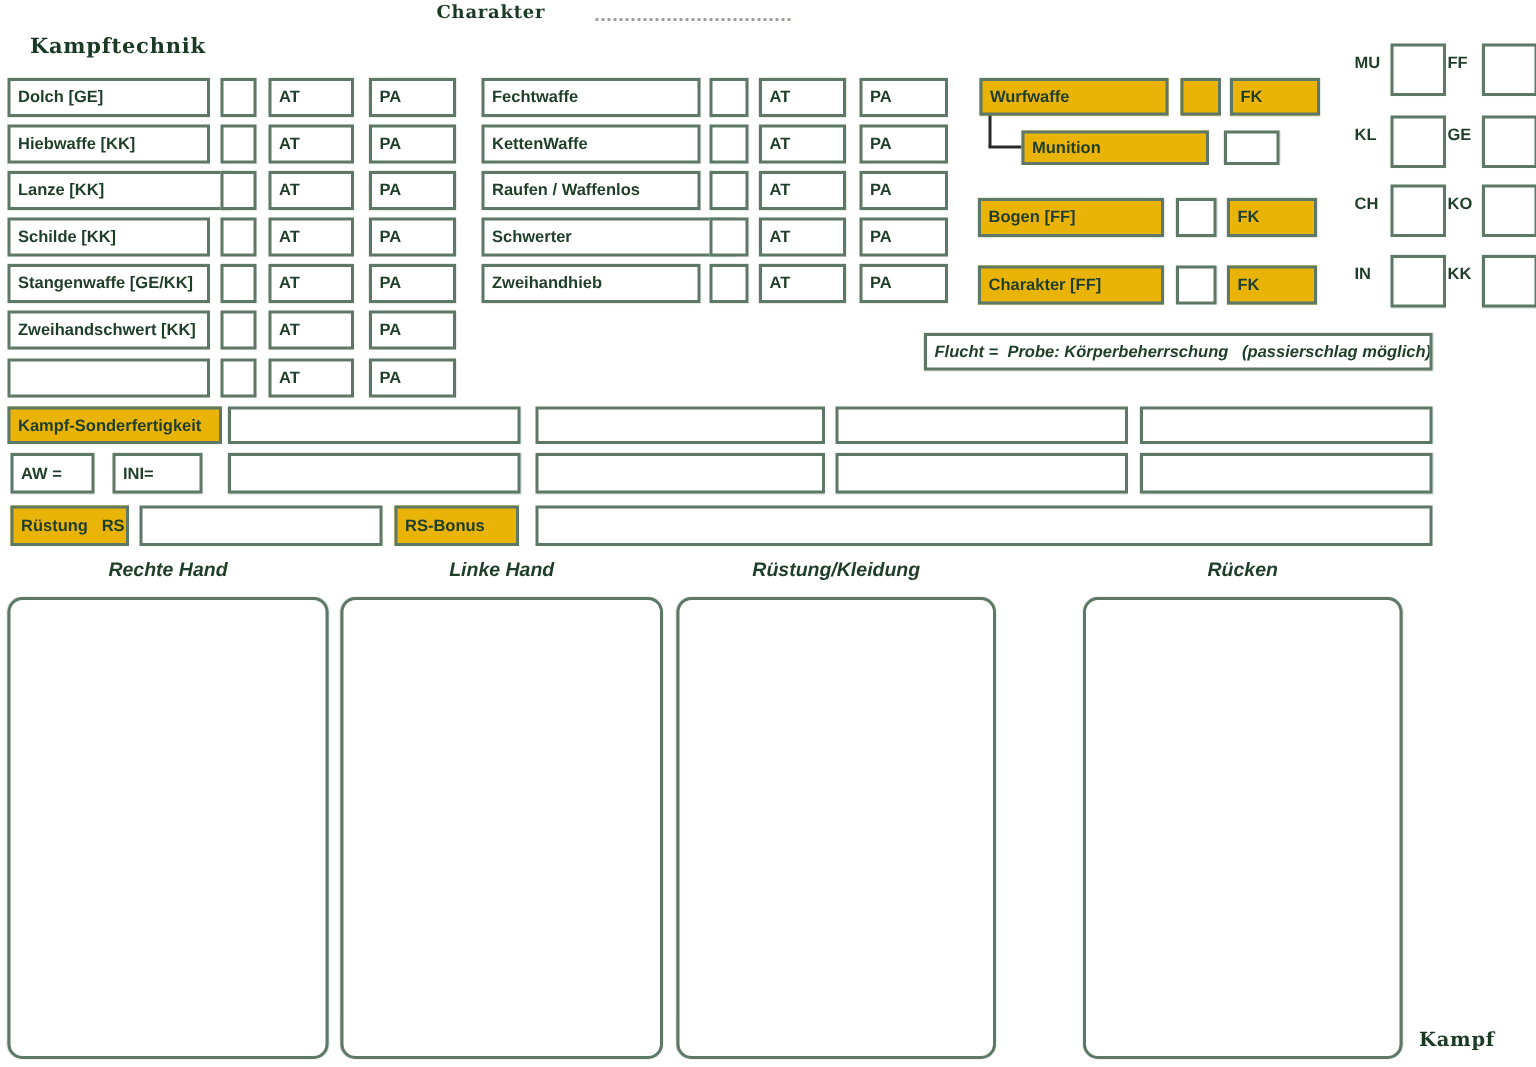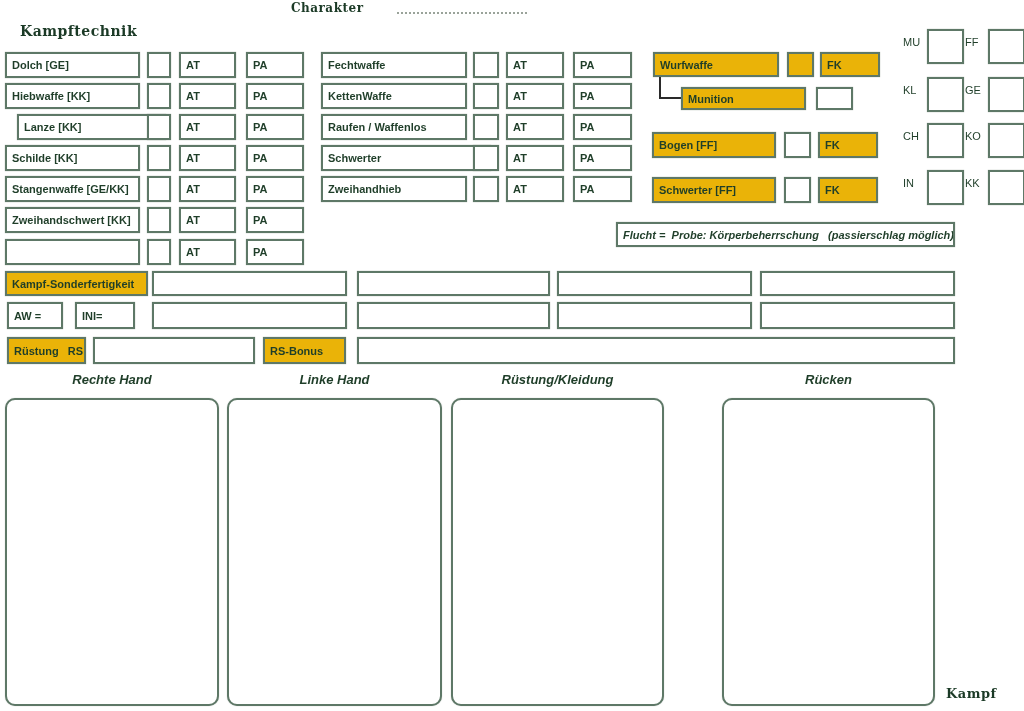--- a/index.html
+++ b/index.html
@@ -8,21 +8,21 @@
   .box { position:absolute; box-sizing:border-box; border:2px solid #5e7867; background:#ffffff;
          display:flex; align-items:center; padding-left:5px; font-weight:bold; font-size:11px;
          color:#1f3e29; box-shadow:0 0 1px rgba(90,110,95,.55); white-space:nowrap; overflow:hidden; }
   .box.gray { background:#eab308; }
   .panel { position:absolute; box-sizing:border-box; border:2px solid #5e7867; border-radius:10px;
            background:#ffffff; box-shadow:0 0 1px rgba(90,110,95,.5); }
   .phead { position:absolute; font-style:italic; font-weight:bold; font-size:13px; color:#1f3e29;
            text-align:center; }
   .serif { position:absolute; font-family:"DejaVu Serif", serif; font-weight:bold; color:#1b3a26;
            letter-spacing:.5px; }
-  .alabel { position:absolute; font-weight:normal; font-size:11px; color:#1f3e29; }
+  .alabel { position:absolute; font-weight:bold; font-size:11px; color:#1f3e29; }
   .note { font-style:italic; }
   .pre { white-space:pre; }
   .dotted { position:absolute; border-bottom:2px dotted #9aa39a; }
   .line { position:absolute; background:#2a2a2a; }
 </style>
 </head>
 <body>
 
 <div class="sheet">
 
@@ -33,21 +33,21 @@
   <div class="box" style="left:5px;top:52px;width:135px;height:26px">Dolch [GE]</div>
   <div class="box" style="left:147px;top:52px;width:24px;height:26px"></div>
   <div class="box" style="left:179px;top:52px;width:57px;height:26px">AT</div>
   <div class="box" style="left:246px;top:52px;width:58px;height:26px">PA</div>
 
   <div class="box" style="left:5px;top:83px;width:135px;height:26px">Hiebwaffe [KK]</div>
   <div class="box" style="left:147px;top:83px;width:24px;height:26px"></div>
   <div class="box" style="left:179px;top:83px;width:57px;height:26px">AT</div>
   <div class="box" style="left:246px;top:83px;width:58px;height:26px">PA</div>
 
-  <div class="box" style="left:17px;top:114px;width:149px;height:26px">Lanze [KK]</div>
+  <div class="box" style="left:5px;top:114px;width:149px;height:26px">Lanze [KK]</div>
   <div class="box" style="left:147px;top:114px;width:24px;height:26px"></div>
   <div class="box" style="left:179px;top:114px;width:57px;height:26px">AT</div>
   <div class="box" style="left:246px;top:114px;width:58px;height:26px">PA</div>
 
   <div class="box" style="left:5px;top:145px;width:135px;height:26px">Schilde [KK]</div>
   <div class="box" style="left:147px;top:145px;width:24px;height:26px"></div>
   <div class="box" style="left:179px;top:145px;width:57px;height:26px">AT</div>
   <div class="box" style="left:246px;top:145px;width:58px;height:26px">PA</div>
 
   <div class="box" style="left:5px;top:176px;width:135px;height:26px">Stangenwaffe [GE/KK]</div>
@@ -97,21 +97,21 @@
   <div class="line" style="left:659px;top:77px;width:2px;height:21px"></div>
   <div class="line" style="left:659px;top:97px;width:22px;height:2px"></div>
 
   <div class="box gray" style="left:681px;top:87px;width:125px;height:23px">Munition</div>
   <div class="box" style="left:816px;top:87px;width:37px;height:23px"></div>
 
   <div class="box gray" style="left:652px;top:132px;width:124px;height:26px">Bogen [FF]</div>
   <div class="box" style="left:784px;top:132px;width:27px;height:26px"></div>
   <div class="box gray" style="left:818px;top:132px;width:60px;height:26px">FK</div>
 
-  <div class="box gray" style="left:652px;top:177px;width:124px;height:26px">Schwerter [FF]</div>
+  <div class="box gray" style="left:652px;top:177px;width:124px;height:26px">Charakter [FF]</div>
   <div class="box" style="left:784px;top:177px;width:27px;height:26px"></div>
   <div class="box gray" style="left:818px;top:177px;width:60px;height:26px">FK</div>
 
   <div class="alabel" style="left:903px;top:36px">MU</div>
   <div class="box" style="left:927px;top:29px;width:37px;height:35px;padding-left:0"></div>
   <div class="alabel" style="left:965px;top:36px">FF</div>
   <div class="box" style="left:988px;top:29px;width:37px;height:35px;padding-left:0"></div>
 
   <div class="alabel" style="left:903px;top:84px">KL</div>
   <div class="box" style="left:927px;top:77px;width:37px;height:35px;padding-left:0"></div>

